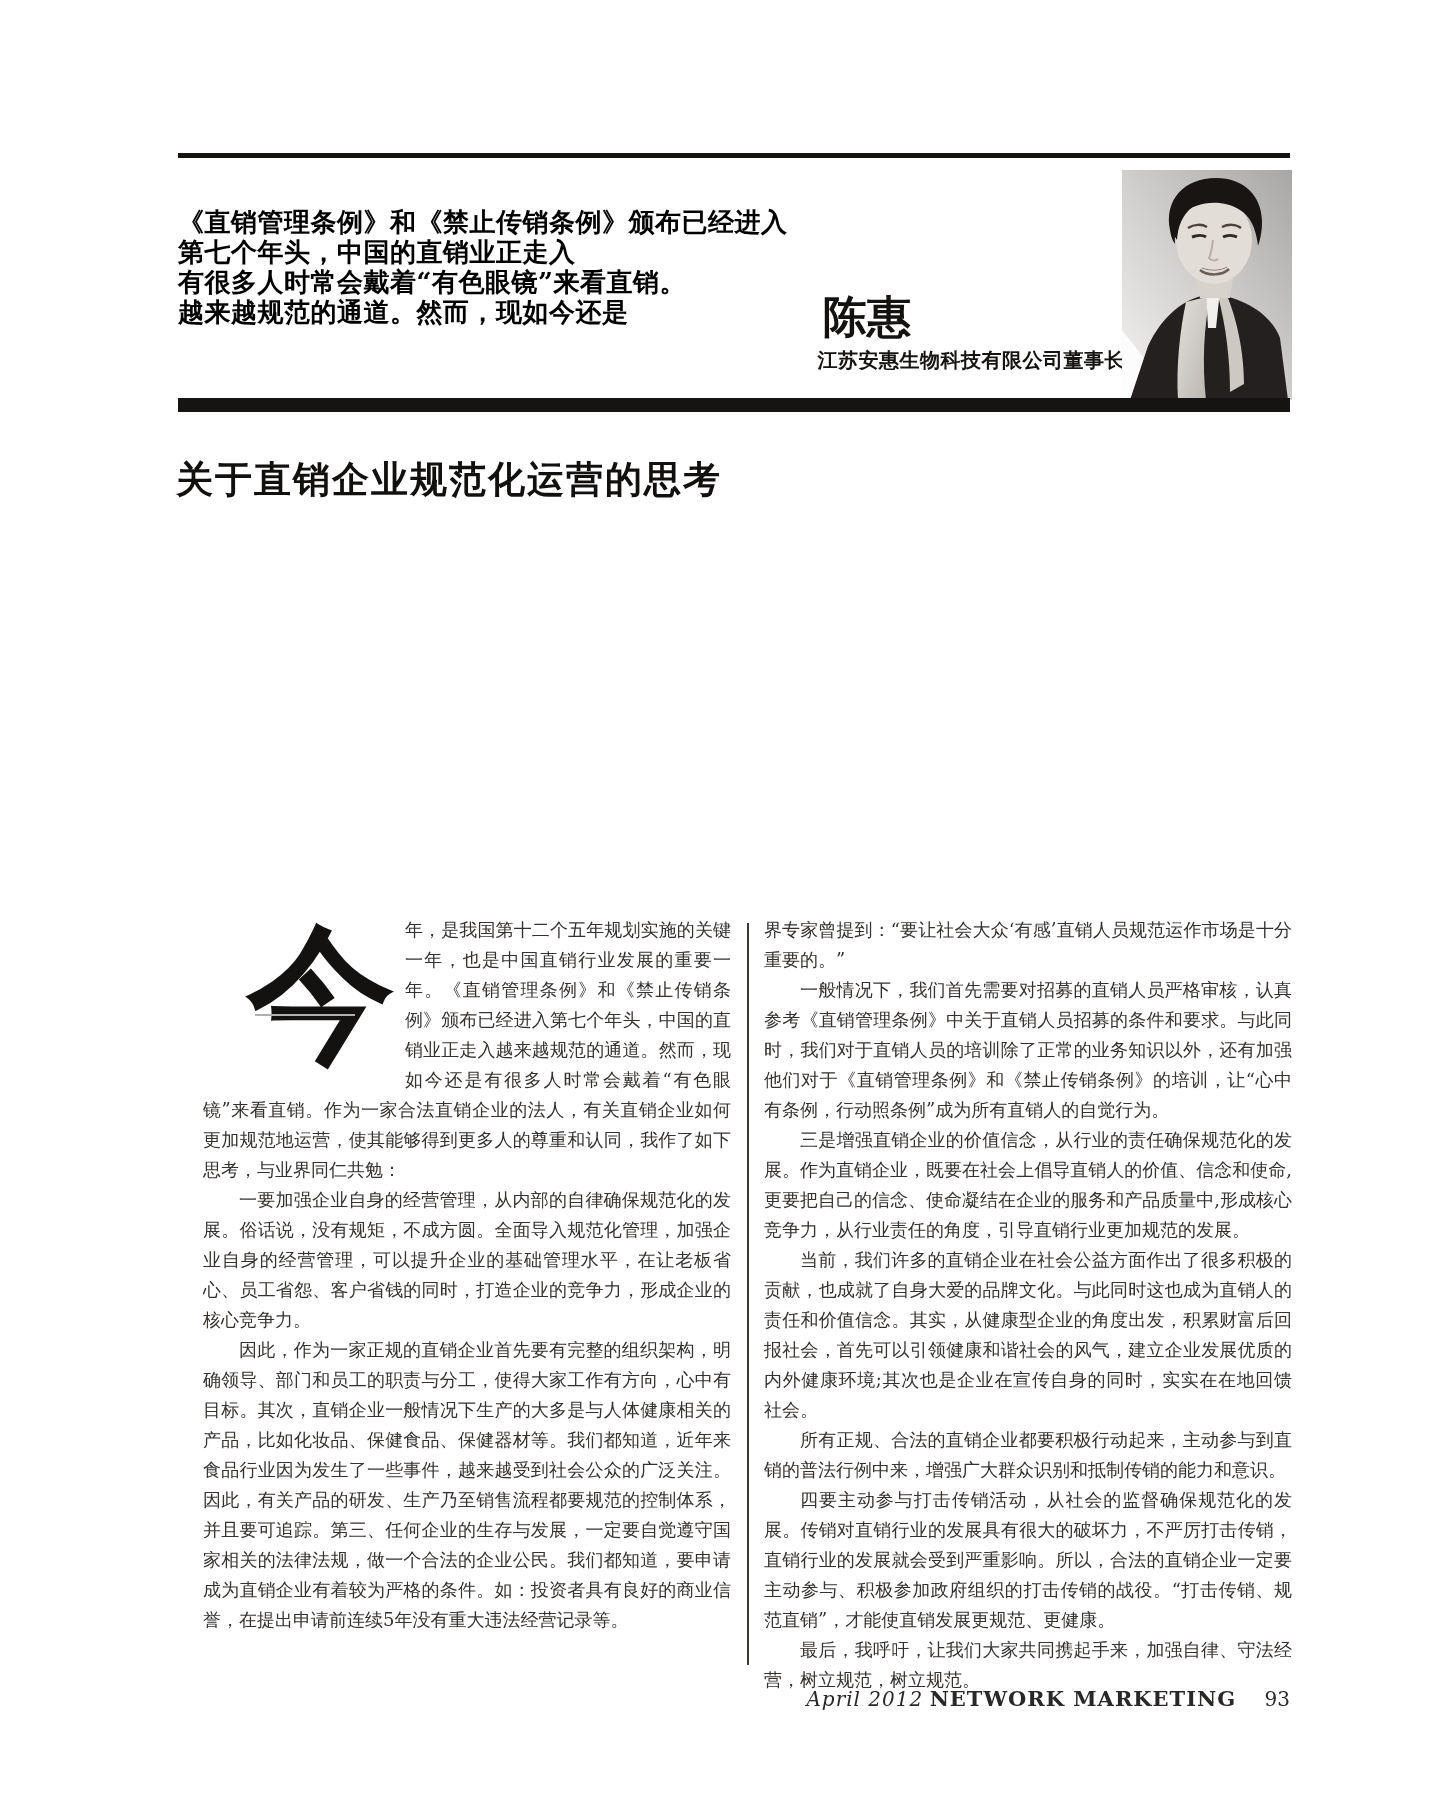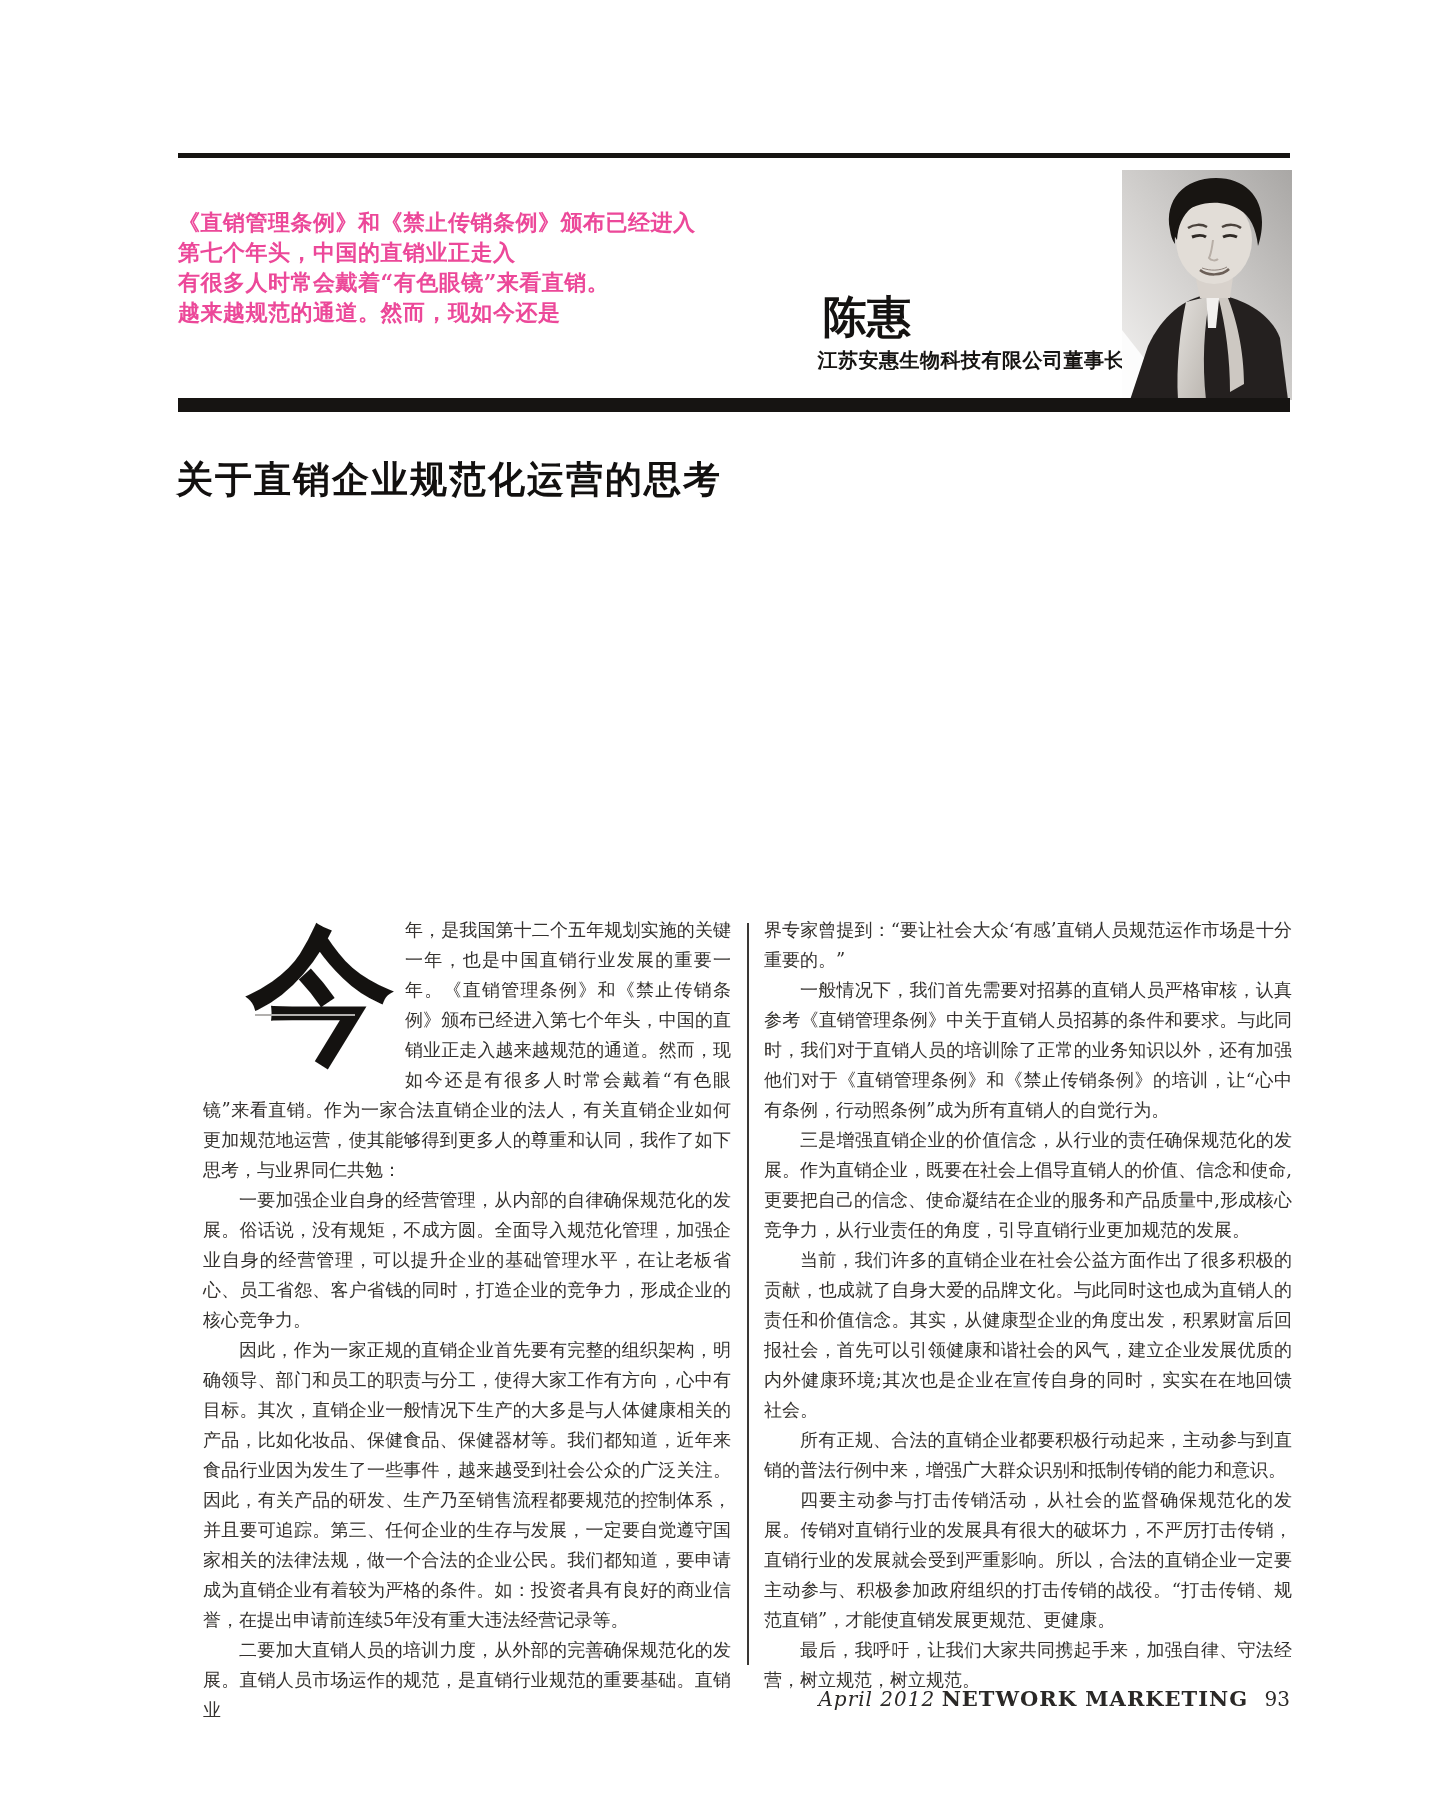--- a/index.html
+++ b/index.html
@@ -12,21 +12,21 @@
     color:#1c1a19;
     overflow:hidden;
   }
 
   
   .top-rule   { position:absolute; left:178px; top:153px; width:1112px; height:5px;  background:#161412; }
   .black-bar  { position:absolute; left:178px; top:398px; width:1112px; height:14px; background:#161412; }
 
   
   .intro { position:absolute; left:178px; top:207px; width:660px;
-           font-size:22px; font-weight:900; line-height:30px; color:#ec4899;
+           font-size:26px; font-weight:900; line-height:30px; color:#000000;
            letter-spacing:0.5px; }
 
   
   .author-name  { position:absolute; left:823px; top:288px; width:302px; text-align:left;
                   font-size:44px; font-weight:900; color:#141211; }
   .author-title { position:absolute; left:700px; top:347px; width:425px; text-align:right;
                   font-size:20px; font-weight:700; color:#161412; letter-spacing:0.5px; }
 
   
   .photo { position:absolute; left:1122px; top:170px; width:170px; height:230px; }
@@ -48,21 +48,21 @@
 
   .dropcap { float:left; font-size:148px; line-height:148px; font-weight:900;
              color:#141210; margin:4px 10px 0 44px;
              font-family:"DejaVu Serif","Liberation Serif",serif; }
   .dropcap-rule { position:absolute; left:52px; top:99px; width:100px; height:2px; background:#b2b0ae; }
 
   
   .footer { position:absolute; top:1686px; right:153px; font-size:20px; color:#2a2826; white-space:nowrap; }
   .footer .issue { font-style:italic; font-size:20px; letter-spacing:1px; }
   .footer .mag   { font-weight:700; font-size:21px; letter-spacing:1px; }
-  .footer .pnum  { font-size:20px; margin-left:10px; }
+  .footer .pnum  { font-size:20px; margin-left:22px; }
 </style>
 </head>
 <body>
 
 <div class="page">
 
   <div class="top-rule"></div>
 
   <div class="intro">
     <div>《直销管理条例》和《禁止传销条例》颁布已经进入</div>
@@ -118,21 +118,20 @@
 
   <h1 class="title">关于直销企业规范化运营的思考</h1>
 
   <div class="col col-left">
     <div class="dropcap-rule"></div>
     <p>
       <span class="dropcap">今</span><span>年，是我国第十二个五年规划实施的关键一年，也是中国直销行业发展的重要一年。《直销管理条例》和《禁止传销条例》颁布已经进入第七个年头，中国的直销业正走入越来越规范的通道。然而，现如今还是有很多人时常会戴着“有色眼镜”来看直销。作为一家合法直销企业的法人，有关直销企业如何更加规范地运营，使其能够得到更多人的尊重和认同，我作了如下思考，与业界同仁共勉：</span>
     </p>
     <p class="ind">一要加强企业自身的经营管理，从内部的自律确保规范化的发展。俗话说，没有规矩，不成方圆。全面导入规范化管理，加强企业自身的经营管理，可以提升企业的基础管理水平，在让老板省心、员工省怨、客户省钱的同时，打造企业的竞争力，形成企业的核心竞争力。</p>
     <p class="ind">因此，作为一家正规的直销企业首先要有完整的组织架构，明确领导、部门和员工的职责与分工，使得大家工作有方向，心中有目标。其次，直销企业一般情况下生产的大多是与人体健康相关的产品，比如化妆品、保健食品、保健器材等。我们都知道，近年来食品行业因为发生了一些事件，越来越受到社会公众的广泛关注。因此，有关产品的研发、生产乃至销售流程都要规范的控制体系，并且要可追踪。第三、任何企业的生存与发展，一定要自觉遵守国家相关的法律法规，做一个合法的企业公民。我们都知道，要申请成为直销企业有着较为严格的条件。如：投资者具有良好的商业信誉，在提出申请前连续5年没有重大违法经营记录等。</p>
-    <p class="ind">二要加大直销人员的培训力度，从外部的完善确保规范化的发展。直销人员市场运作的规范，是直销行业规范的重要基础。直销业</p>
   </div>
 
   <div class="col-divider"></div>
 
   <div class="col col-right">
     <p>界专家曾提到：“要让社会大众‘有感’直销人员规范运作市场是十分重要的。”</p>
     <p class="ind">一般情况下，我们首先需要对招募的直销人员严格审核，认真参考《直销管理条例》中关于直销人员招募的条件和要求。与此同时，我们对于直销人员的培训除了正常的业务知识以外，还有加强他们对于《直销管理条例》和《禁止传销条例》的培训，让“心中有条例，行动照条例”成为所有直销人的自觉行为。</p>
     <p class="ind">三是增强直销企业的价值信念，从行业的责任确保规范化的发展。作为直销企业，既要在社会上倡导直销人的价值、信念和使命,更要把自己的信念、使命凝结在企业的服务和产品质量中,形成核心竞争力，从行业责任的角度，引导直销行业更加规范的发展。</p>
     <p class="ind">当前，我们许多的直销企业在社会公益方面作出了很多积极的贡献，也成就了自身大爱的品牌文化。与此同时这也成为直销人的责任和价值信念。其实，从健康型企业的角度出发，积累财富后回报社会，首先可以引领健康和谐社会的风气，建立企业发展优质的内外健康环境;其次也是企业在宣传自身的同时，实实在在地回馈社会。</p>
     <p class="ind">所有正规、合法的直销企业都要积极行动起来，主动参与到直销的普法行例中来，增强广大群众识别和抵制传销的能力和意识。</p>

